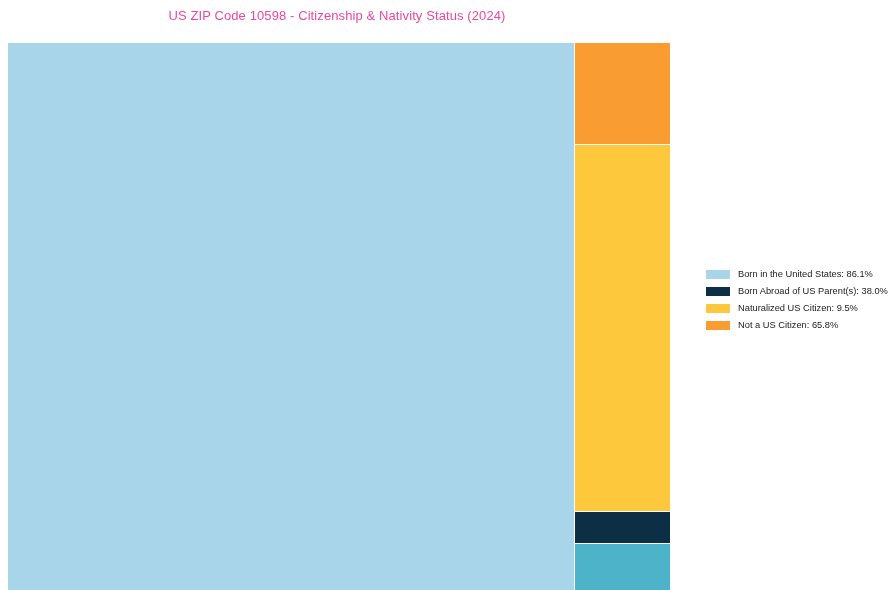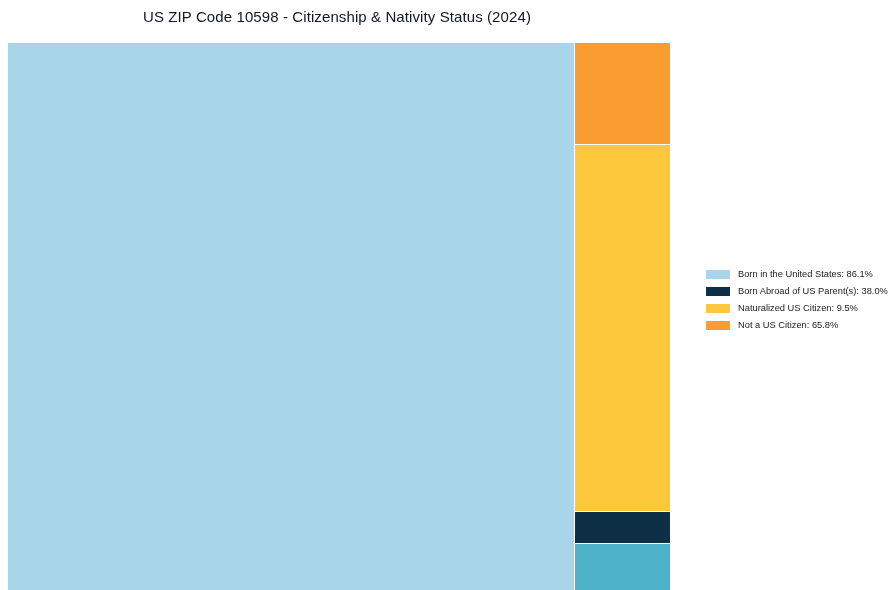--- a/index.html
+++ b/index.html
@@ -25,22 +25,22 @@
     height: 590px;
   }
 
   
   #chart-title {
     position: absolute;
     left: 0;
     top: 8px;
     width: 674px;
     text-align: center;
-    font-size: 15px;
-    color: #0f172a;
+    font-size: 13px;
+    color: #ec4899;
     letter-spacing: 0.1px;
     white-space: nowrap;
   }
 
   
   #plot-area {
     position: absolute;
     left: 8px;
     top: 43px;
     width: 662px;

